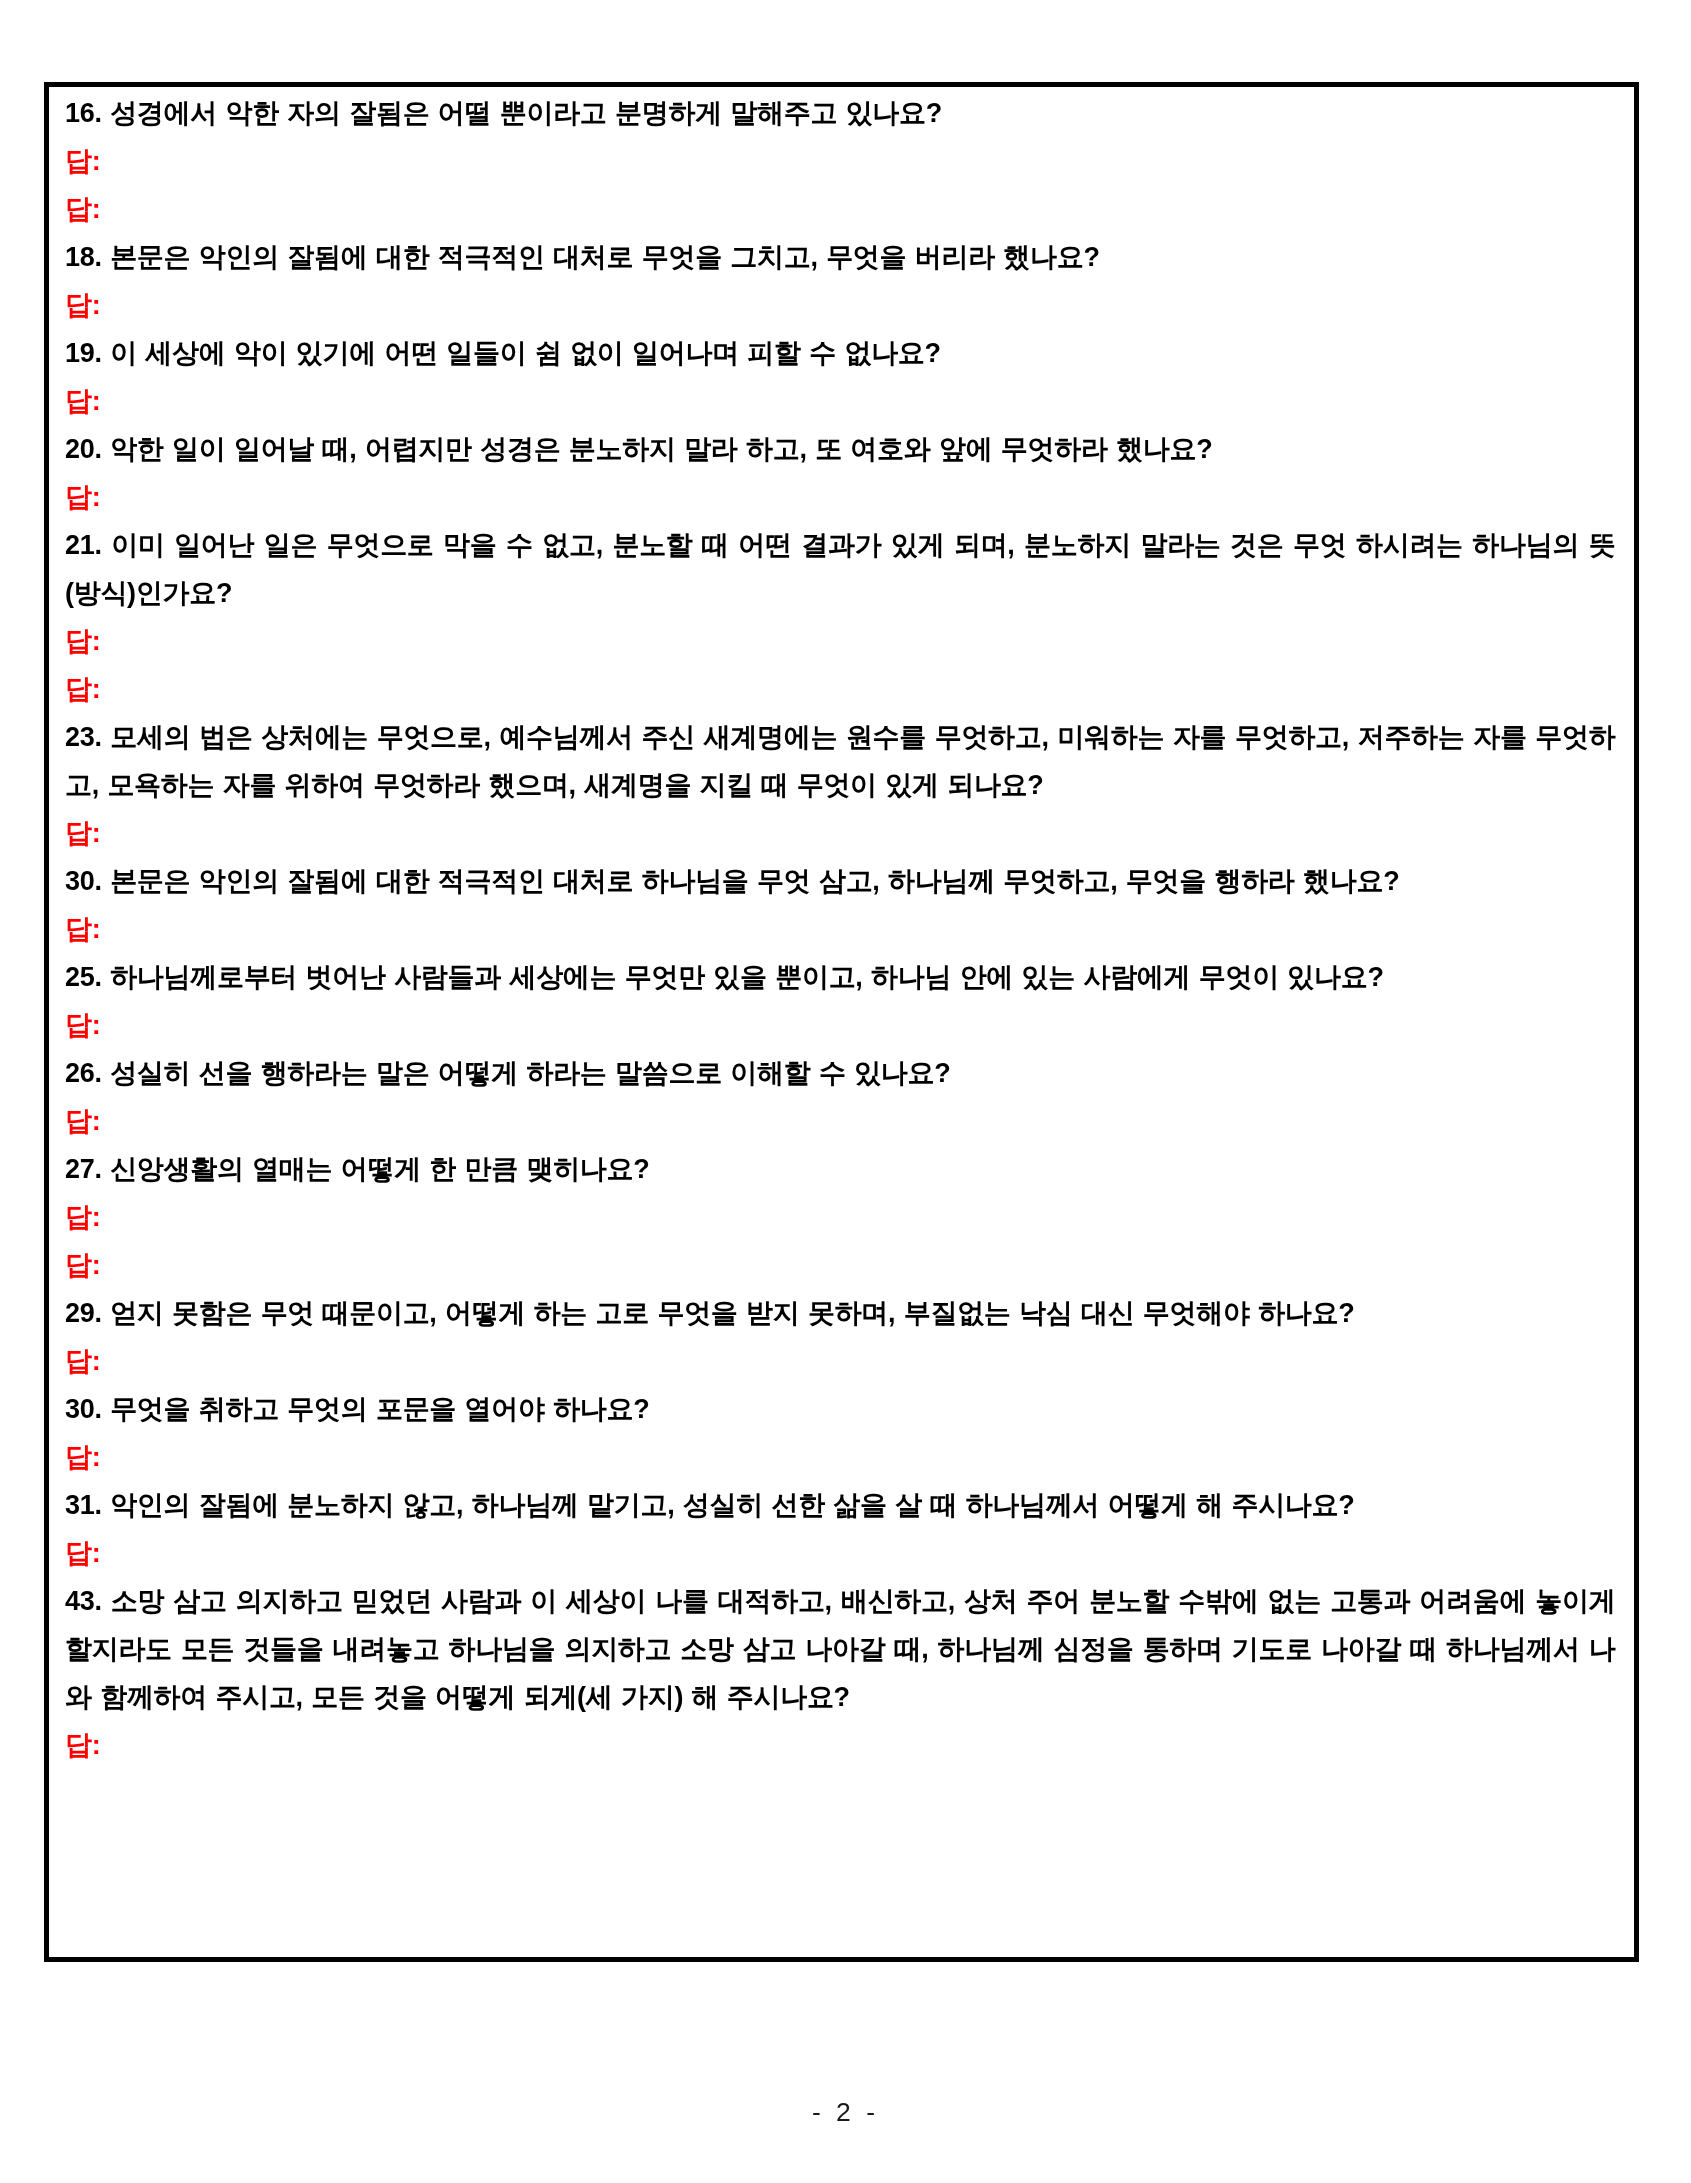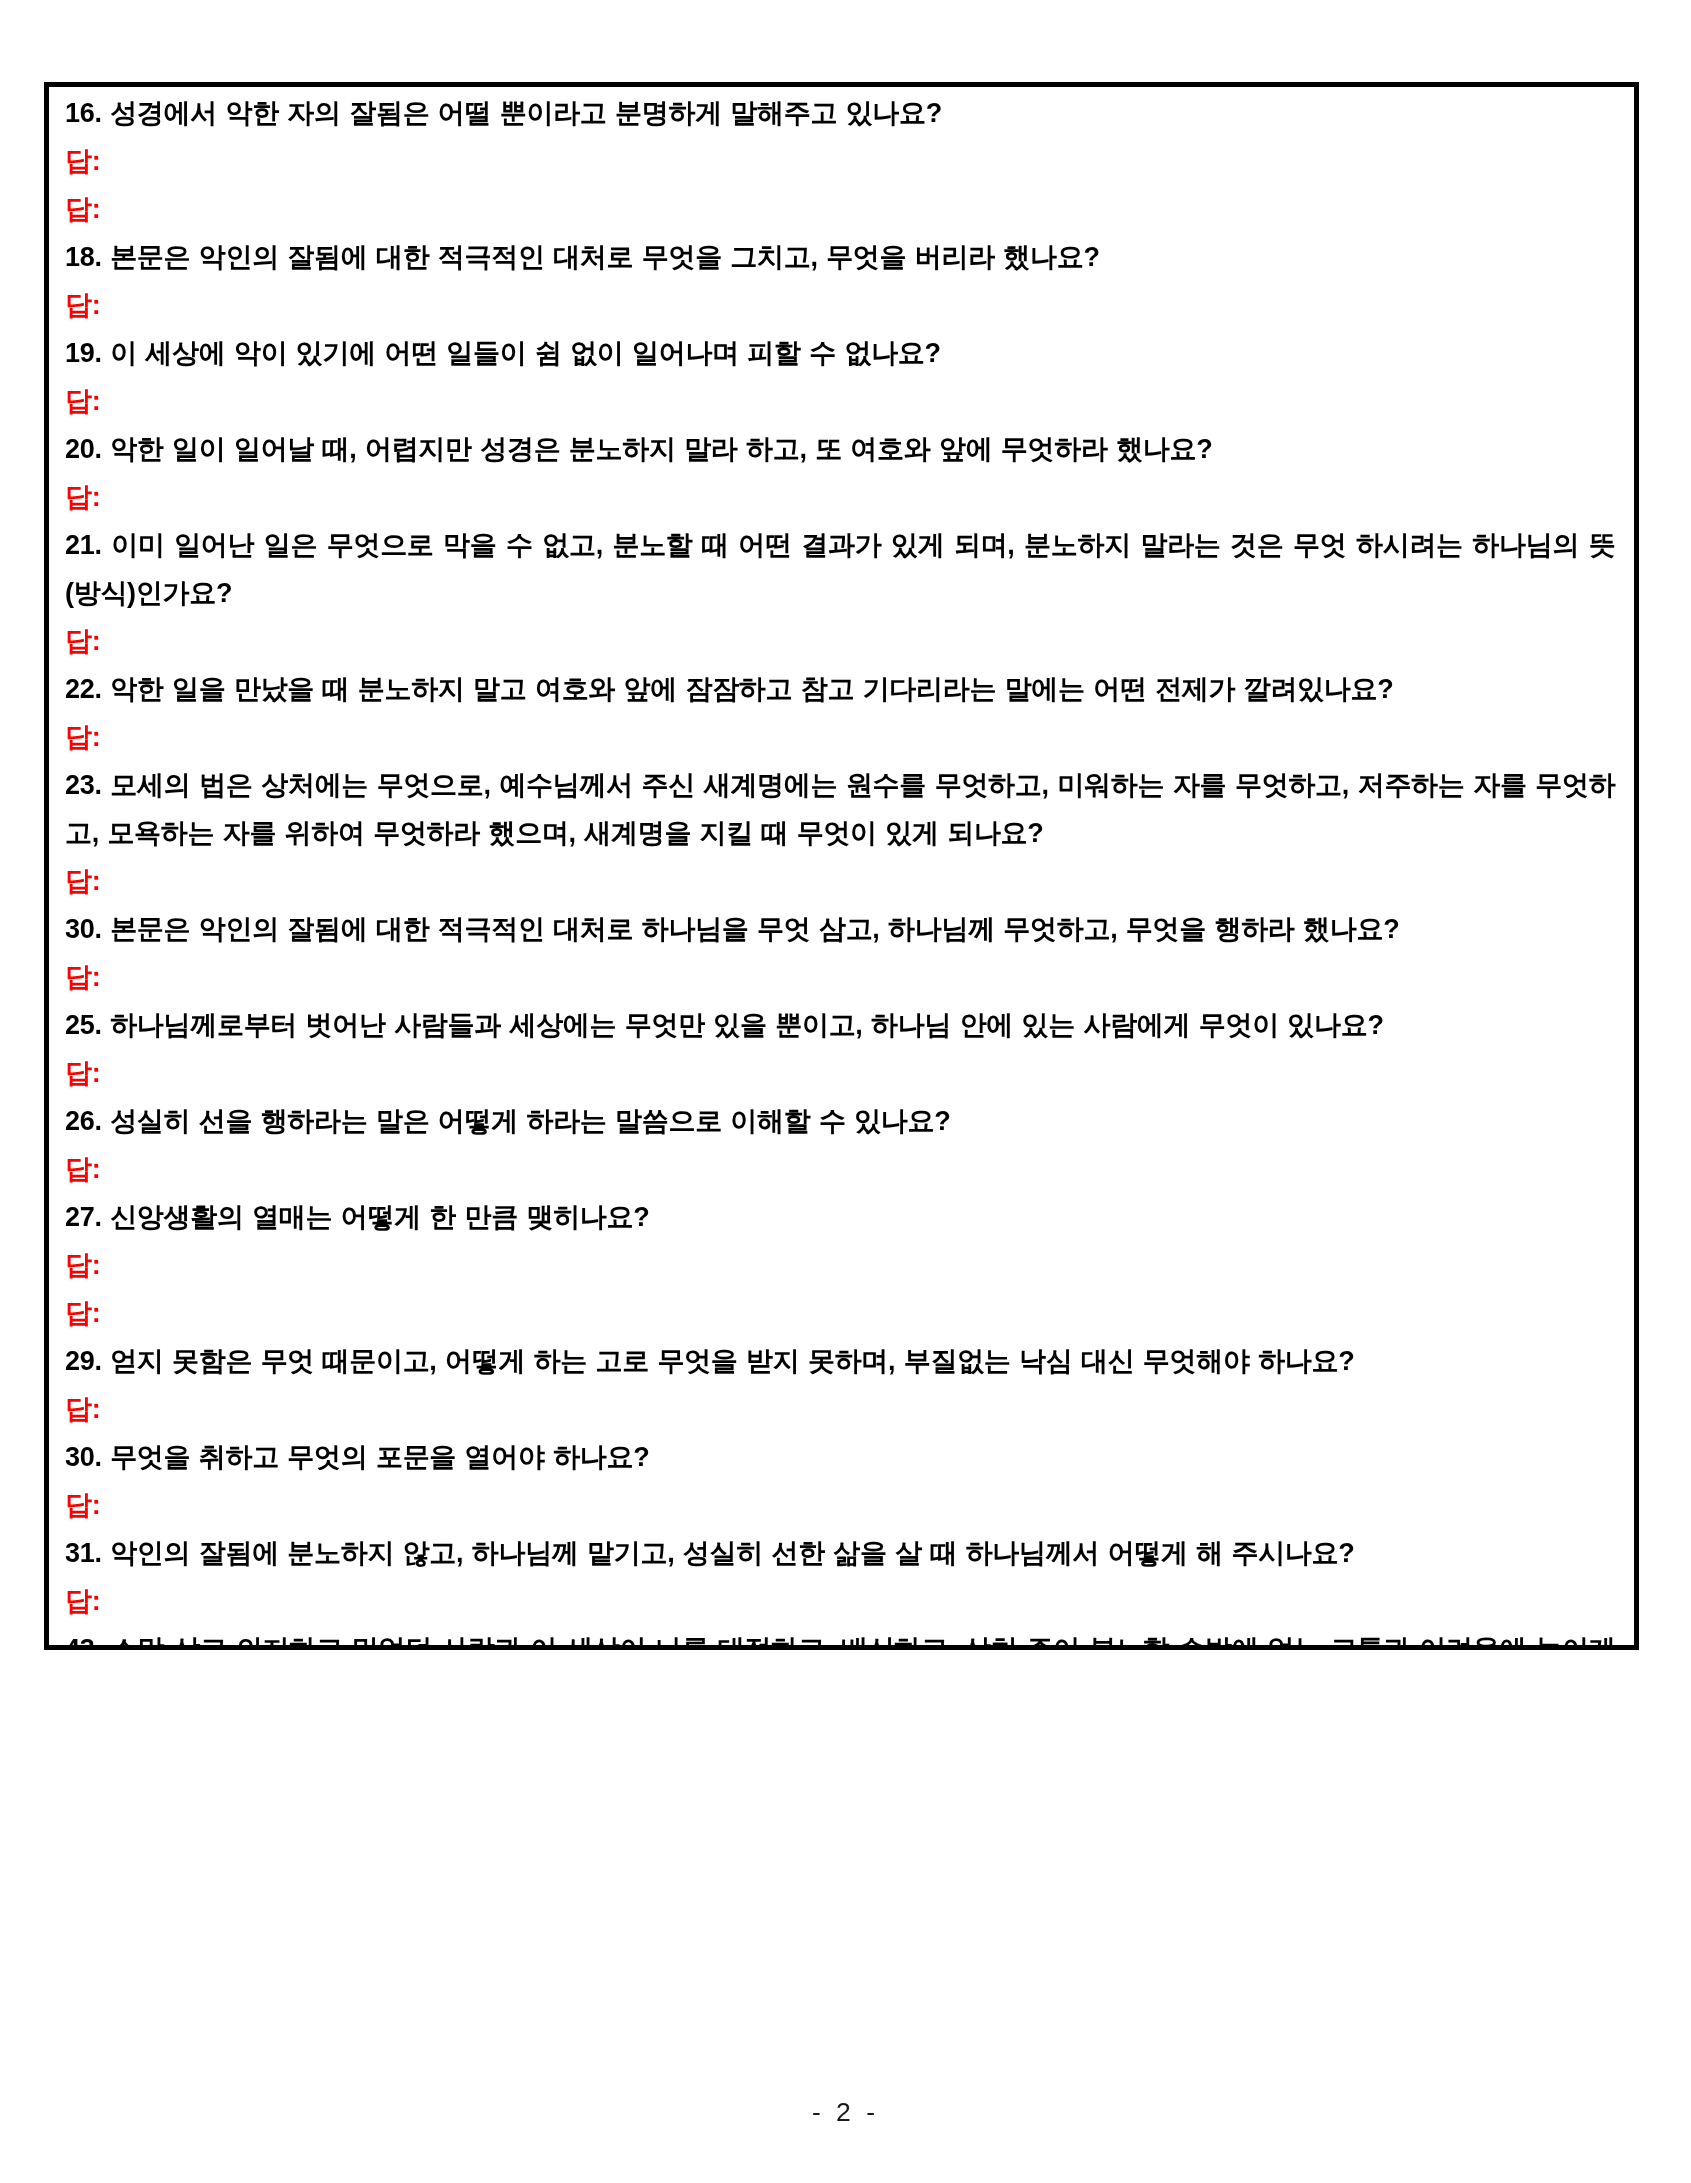--- a/index.html
+++ b/index.html
@@ -11,21 +11,21 @@
     position: relative;
     width: 1691px;
     height: 2183px;
     font-family: "Liberation Sans", sans-serif;
   }
   .qa-box {
     position: absolute;
     left: 44px;
     top: 82px;
     width: 1595px;
-    height: 1568px;
+    height: 1880px;
     box-sizing: border-box;
     border: 5.3px solid #000000;
     padding: 2px 18.6px 0 16px;
     overflow: hidden;
     background: #ffffff;
   }
   p.q {
     margin: 0;
     font-size: 27px;
     line-height: 48px;
@@ -65,21 +65,20 @@
     <p class="a">답:</p>
     <p class="a">답:</p>
     <p class="q">18. 본문은 악인의 잘됨에 대한 적극적인 대처로 무엇을 그치고, 무엇을 버리라 했나요?</p>
     <p class="a">답:</p>
     <p class="q">19. 이 세상에 악이 있기에 어떤 일들이 쉼 없이 일어나며 피할 수 없나요?</p>
     <p class="a">답:</p>
     <p class="q">20. 악한 일이 일어날 때, 어렵지만 성경은 분노하지 말라 하고, 또 여호와 앞에 무엇하라 했나요?</p>
     <p class="a">답:</p>
     <p class="q">21. 이미 일어난 일은 무엇으로 막을 수 없고, 분노할 때 어떤 결과가 있게 되며, 분노하지 말라는 것은 무엇 하시려는 하나님의 뜻(방식)인가요?</p>
     <p class="a">답:</p>
-    <p class="q">22. 악한 일을 만났을 때 분노하지 말고 여호와 앞에 잠잠하고 참고 기다리라는 말에는 어떤 전제가 깔려있나요?</p>
     <p class="a">답:</p>
     <p class="q">23. 모세의 법은 상처에는 무엇으로, 예수님께서 주신 새계명에는 원수를 무엇하고, 미워하는 자를 무엇하고, 저주하는 자를 무엇하고, 모욕하는 자를 위하여 무엇하라 했으며, 새계명을 지킬 때 무엇이 있게 되나요?</p>
     <p class="a">답:</p>
     <p class="q">30. 본문은 악인의 잘됨에 대한 적극적인 대처로 하나님을 무엇 삼고, 하나님께 무엇하고, 무엇을 행하라 했나요?</p>
     <p class="a">답:</p>
     <p class="q">25. 하나님께로부터 벗어난 사람들과 세상에는 무엇만 있을 뿐이고, 하나님 안에 있는 사람에게 무엇이 있나요?</p>
     <p class="a">답:</p>
     <p class="q">26. 성실히 선을 행하라는 말은 어떻게 하라는 말씀으로 이해할 수 있나요?</p>
     <p class="a">답:</p>
     <p class="q">27. 신앙생활의 열매는 어떻게 한 만큼 맺히나요?</p>

